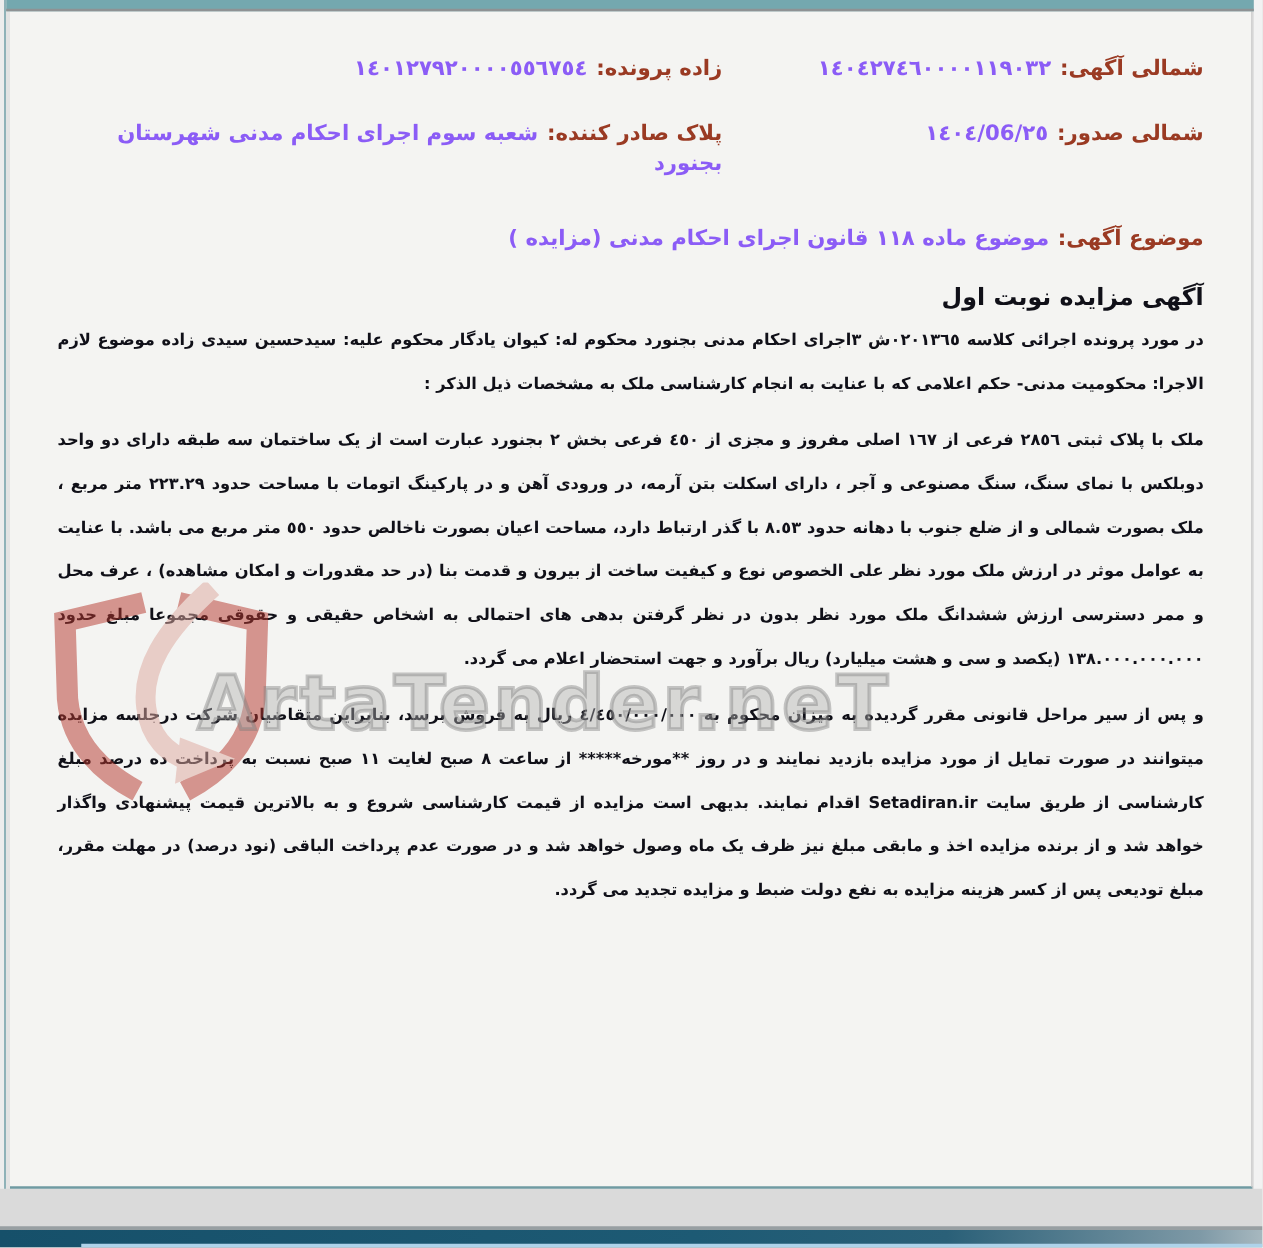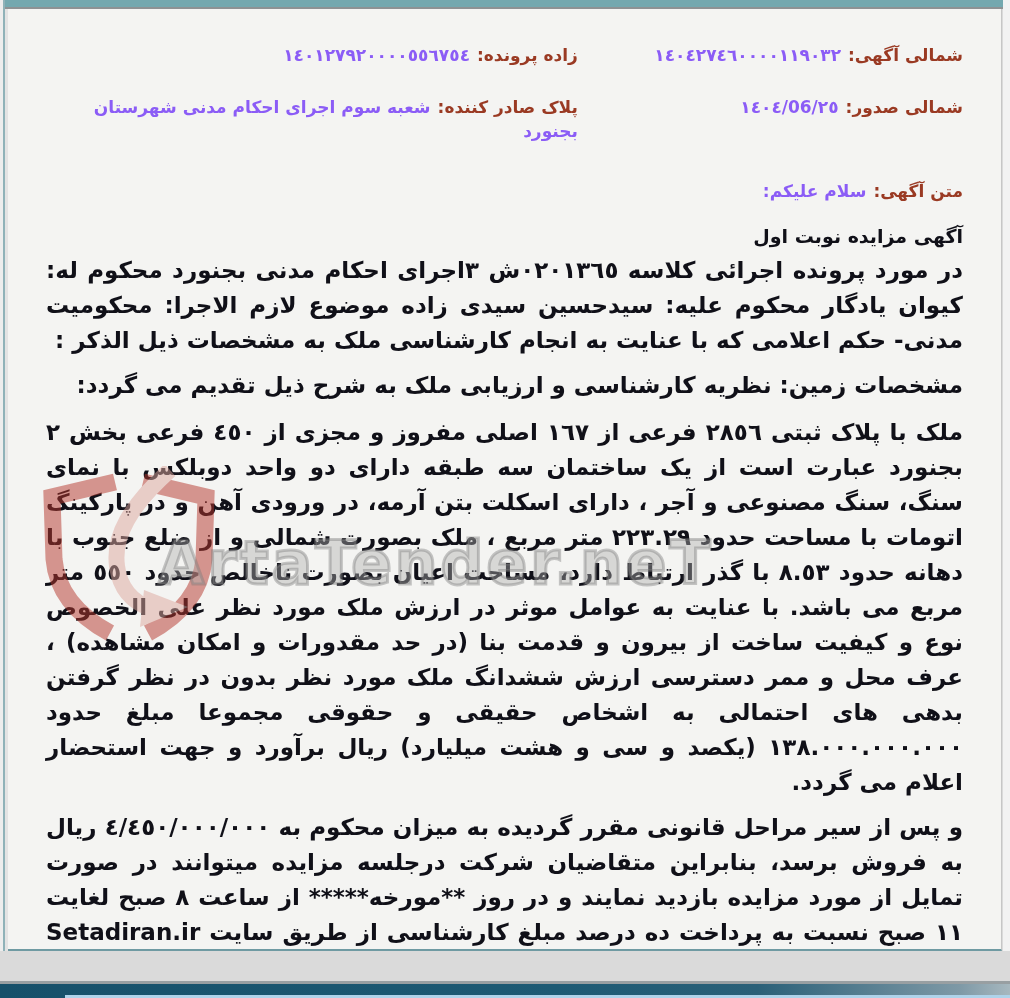--- a/index.html
+++ b/index.html
@@ -42,21 +42,21 @@
   .hdr-row.r1{margin-bottom:28px;}
   .hdr-row.r2{margin-bottom:36px;}
   .hcell.c1{width:42%;flex:none;}
   .hcell.c2{flex:1;}
   .lbl{color:#9a3a23;}
   .val{color:#8b5cf6;padding-right:7px;}
   .subject-row{font-size:17px;line-height:24px;margin-bottom:22px;}
   .text-row{font-size:17px;line-height:24px;margin-bottom:20px;}
   .body-title{font-size:19px;line-height:26px;margin-bottom:4px;color:#101018;}
   .para{
-    margin:0 0 10px 0;font-size:23px;line-height:35px;color:#101018;
+    margin:0 0 10px 0;font-size:13px;line-height:35px;color:#101018;
     text-align:justify;text-align-last:right;
   }
   .para.specs{margin-bottom:12px;}
   
   .watermark-text{
     position:absolute;left:158px;top:528px;z-index:4;direction:ltr;
     font-size:60px;font-weight:bold;letter-spacing:3px;
     color:rgba(175,175,175,0.42);
     -webkit-text-stroke:3px rgba(120,120,120,0.40);
     pointer-events:none;white-space:nowrap;
@@ -85,29 +85,28 @@
 
   <div class="hdr-row r2">
     <div class="hcell c1">
       <span class="lbl">شمالی صدور:</span><span class="val">١٤٠٤/06/٢٥</span>
     </div>
     <div class="hcell c2">
       <span class="lbl">پلاک صادر کننده:</span><span class="val">شعبه سوم اجرای احکام مدنی شهرستان بجنورد</span>
     </div>
   </div>
 
+  <div class="subject-row">
+    <span class="lbl">موضوع آگهی:</span><span class="val">موضوع ماده ١١٨ قانون اجرای احکام مدنی (مزایده )</span>
+  </div>
 
-  <div class="text-row">
-    <span class="lbl">متن آگهی:</span><span class="val">سلام علیکم:</span>
-  </div>
 
   <div class="body-title">آگهی مزایده نوبت اول</div>
 
   <p class="para">در مورد پرونده اجرائی کلاسه ٠٢٠١٣٦٥ش ٣اجرای احکام مدنی بجنورد محکوم له: کیوان یادگار محکوم علیه: سیدحسین سیدی زاده موضوع لازم الاجرا: محکومیت مدنی- حکم اعلامی که با عنایت به انجام کارشناسی ملک به مشخصات ذیل الذکر :</p>
-  <p class="para specs">مشخصات زمین:  نظریه کارشناسی و ارزیابی ملک به شرح ذیل تقدیم می گردد:</p>
   <p class="para">ملک با پلاک ثبتی ٢٨٥٦ فرعی از ١٦٧ اصلی مفروز و مجزی از ٤٥٠ فرعی بخش ٢ بجنورد عبارت است از یک ساختمان سه طبقه دارای دو واحد دوبلکس با نمای سنگ، سنگ مصنوعی و آجر ، دارای اسکلت بتن آرمه، در ورودی آهن و در پارکینگ اتومات با مساحت حدود ٢٢٣.٢٩ متر مربع ، ملک بصورت شمالی  و از ضلع جنوب با دهانه حدود ٨.٥٣ با گذر ارتباط دارد، مساحت اعیان بصورت ناخالص حدود ٥٥٠ متر مربع می باشد. با عنایت به عوامل موثر در ارزش ملک مورد نظر علی الخصوص نوع و کیفیت ساخت از بیرون و قدمت بنا (در حد مقدورات و امکان مشاهده) ، عرف محل و ممر دسترسی ارزش ششدانگ  ملک مورد نظر بدون در نظر گرفتن بدهی های احتمالی به اشخاص حقیقی و حقوقی مجموعا مبلغ حدود ١٣٨.٠٠٠.٠٠٠.٠٠٠ (یکصد و سی و هشت میلیارد) ریال  برآورد و جهت استحضار اعلام می گردد.</p>
   <p class="para">و پس از سیر مراحل قانونی مقرر گردیده به میزان محکوم به ٤/٤٥٠/٠٠٠/٠٠٠ ریال  به فروش برسد، بنابراین متقاضیان شرکت درجلسه مزایده میتوانند در صورت تمایل از مورد مزایده بازدید نمایند و در روز **مورخه***** از ساعت ٨ صبح لغایت ١١ صبح نسبت به پرداخت ده درصد مبلغ کارشناسی از طریق سایت  Setadiran.ir اقدام نمایند. بدیهی است مزایده از قیمت کارشناسی شروع و به بالاترین قیمت پیشنهادی واگذار خواهد شد و از برنده مزایده اخذ و مابقی مبلغ نیز ظرف یک ماه وصول خواهد شد و در صورت عدم پرداخت الباقی (نود درصد) در مهلت مقرر، مبلغ تودیعی پس از کسر هزینه مزایده به نفع دولت ضبط و مزایده تجدید می گردد.</p>
 
 </div>
 
 <svg class="brand-logo" width="222" height="192" viewBox="0 0 222 192" xmlns="http://www.w3.org/2000/svg">
   <path d="M97 16 L34 31 L36 93 Q40 139 92 167" fill="none" stroke="#b5372c" stroke-width="17"></path>
   <path d="M125 16 L188 31 L186 93 Q182 139 130 167" fill="none" stroke="#b5372c" stroke-width="17"></path>
   <path d="M152 4 C112 40 95 70 99 100 C102 124 116 137 134 143" fill="none" stroke="#dda79e" stroke-width="16"></path>
   <polygon points="126,124 170,141 122,161" fill="#dda79e"></polygon>

